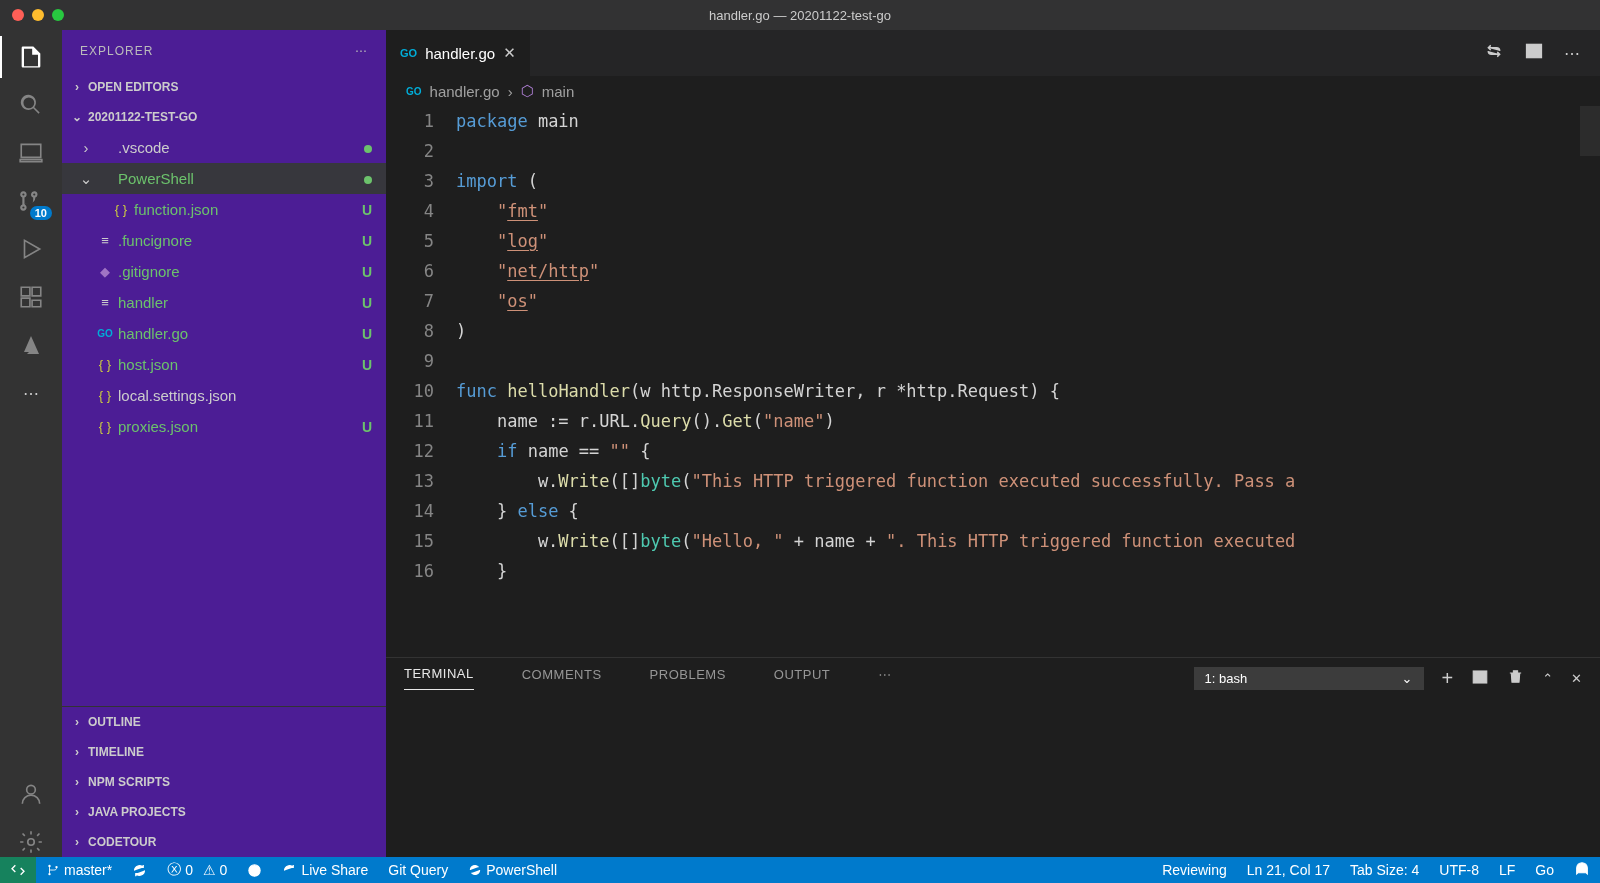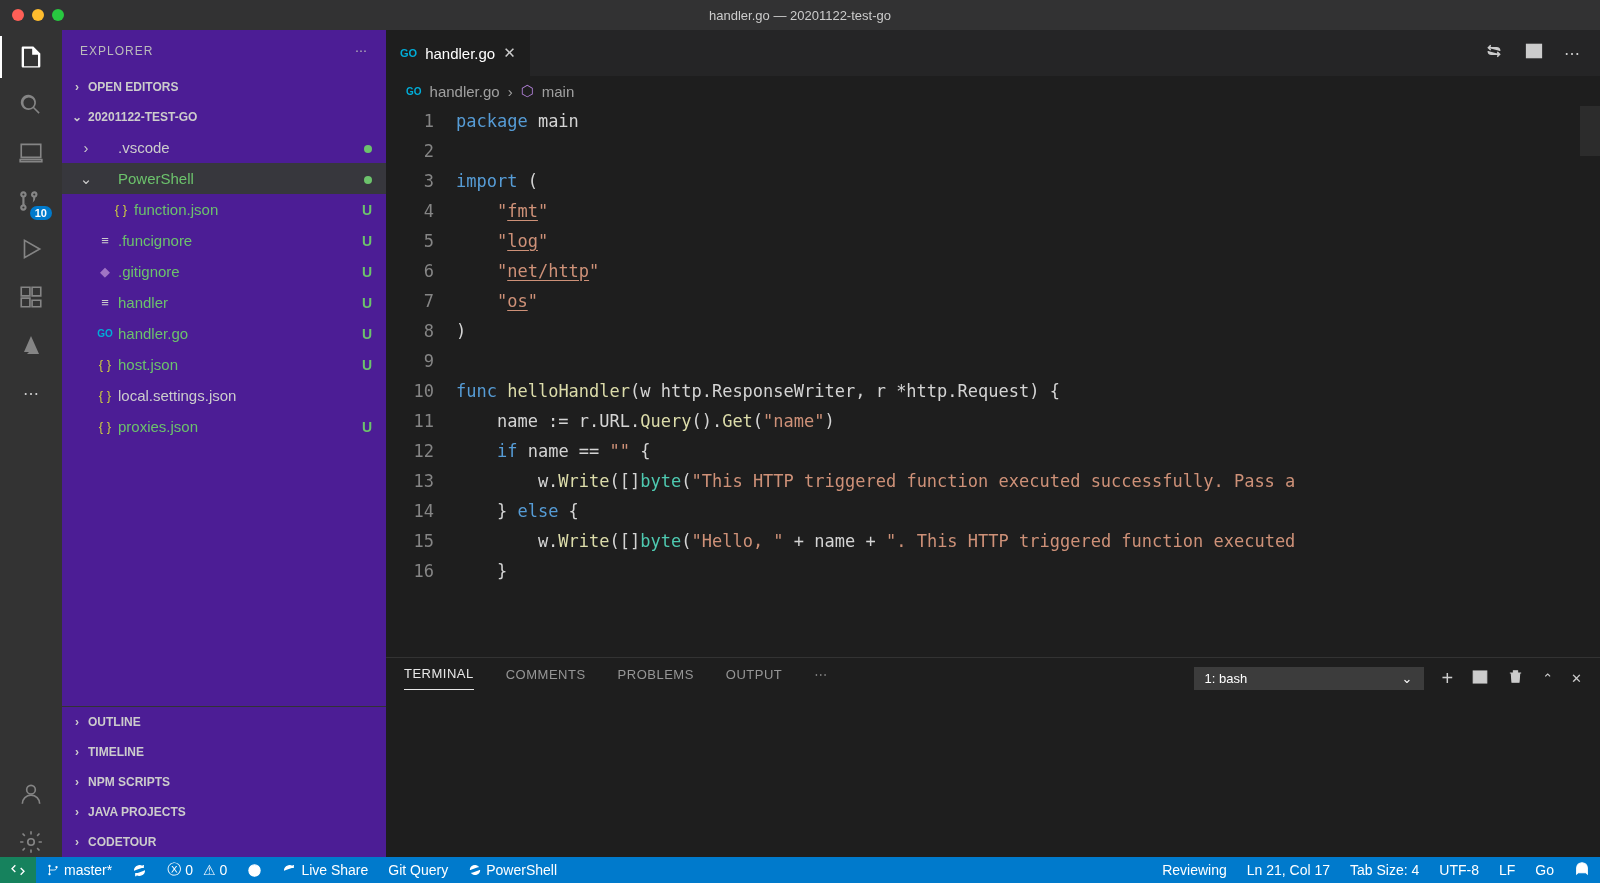--- a/index.html
+++ b/index.html
@@ -41,21 +41,21 @@
 .tab{display:flex;align-items:center;padding:0 14px;background:#1e1e1e;color:#fff;font-size:15px;gap:8px;border-right:1px solid #252526}
 .tab-close{color:#ccc;cursor:pointer}
 .tab-actions{margin-left:auto;display:flex;align-items:center;gap:20px;padding-right:20px;color:#ccc}
 .breadcrumbs{height:30px;display:flex;align-items:center;padding:0 20px;font-size:15px;color:#a0a0a0;gap:8px}
 .code-area{flex:1;display:flex;overflow:hidden;font-family:Menlo,Consolas,monospace;font-size:17px;line-height:30px}
 .gutter{width:70px;text-align:right;color:#858585;padding-right:22px;user-select:none}
 .code{flex:1;white-space:pre;overflow:hidden}
 .kw{color:#569cd6}.fn{color:#dcdcaa}.str{color:#ce9178}.ty{color:#4ec9b0}.pl{color:#d4d4d4}
 .str u{text-decoration-color:#ce9178;text-underline-offset:3px}
 .panel{height:200px;border-top:1px solid #333;display:flex;flex-direction:column;background:#1e1e1e}
-.panel-tabs{height:40px;display:flex;align-items:center;padding:0 18px;gap:32px;font-size:13px}
+.panel-tabs{height:40px;display:flex;align-items:center;padding:0 18px;gap:48px;font-size:13px}
 .panel-tabs .pt{color:#969696;cursor:pointer;letter-spacing:0.5px;padding-bottom:8px}
 .panel-tabs .pt.active{color:#e7e7e7;border-bottom:1px solid #e7e7e7}
 .panel-right{margin-left:auto;display:flex;align-items:center;gap:18px;color:#ccc}
 .term-select{background:#3c3c3c;border:1px solid #3c3c3c;color:#ffffff;padding:3px 10px;font-size:13px;width:230px;display:flex;justify-content:space-between;align-items:center}
 .term-body{flex:1;padding:4px 18px;font-family:Menlo,Consolas,monospace;font-size:16px;line-height:26px;color:#ccc;white-space:pre}
 .cursor-block{display:inline-block;width:10px;height:20px;background:#ccc;vertical-align:middle}
 .statusbar{height:26px;background:#007acc;display:flex;align-items:center;color:#fff;font-size:14px}
 .statusbar .remote{background:#16825d;height:100%;display:flex;align-items:center;padding:0 10px}
 .statusbar .item{padding:0 10px;display:flex;align-items:center;gap:4px;cursor:pointer;height:100%}
 .statusbar .spacer{flex:1}

